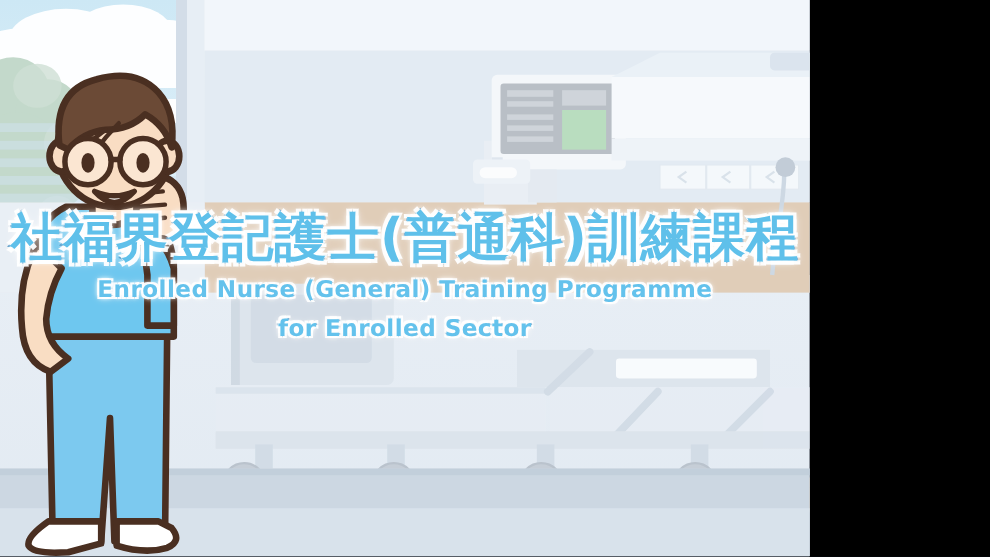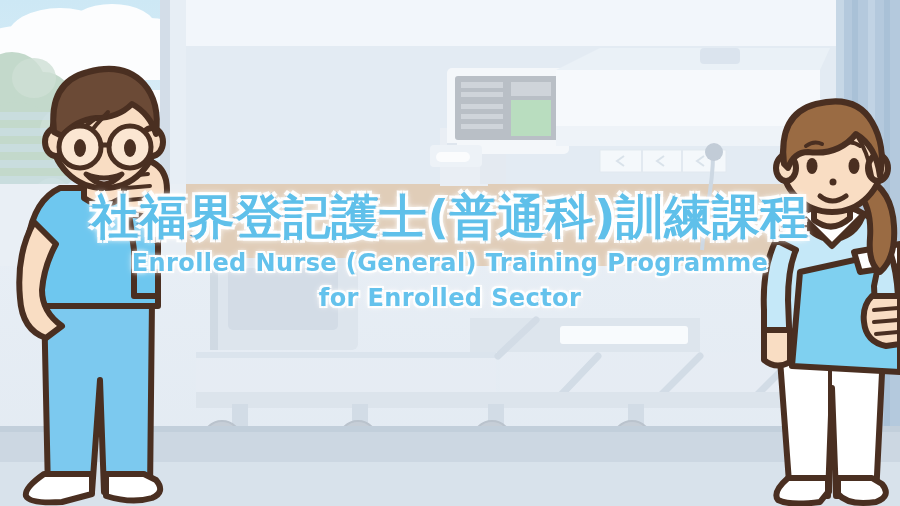--- a/index.html
+++ b/index.html
@@ -1,17 +1,17 @@
 <!DOCTYPE html>
 <html><head>
 <meta charset="utf-8">
 <style>
   html,body{margin:0;padding:0;background:#000;}
   #stage{
-    position:relative;width:900px;height:506px;overflow:hidden;
+    position:relative;width:736px;height:506px;overflow:hidden;
     font-family:"Liberation Sans",sans-serif;
     background:#0f172a;
   }
   .layer{position:absolute;inset:0;}
   svg{display:block;}
 
   
   #title-block{
     position:absolute;left:0;right:0;top:188px;
     text-align:center;z-index:60;pointer-events:none;
@@ -21,21 +21,21 @@
     font-family:"DejaVu Sans","Liberation Sans",sans-serif;
     color:#5fc0ea;
     -webkit-text-stroke:2px #1d74b3;
     paint-order:stroke fill;
     text-shadow:
       0 0 6px #ffffff, 0 0 6px #ffffff, 0 0 10px #ffffff,
       3px 3px 0 rgba(255,255,255,.95), -3px 3px 0 rgba(255,255,255,.95),
       3px -3px 0 rgba(255,255,255,.95), -3px -3px 0 rgba(255,255,255,.95);
   }
   .t-en{
-    font-size:24px;line-height:35px;font-weight:bold;letter-spacing:.4px;
+    font-size:21px;line-height:35px;font-weight:bold;letter-spacing:.4px;
     font-family:"DejaVu Sans","Liberation Sans",sans-serif;
     color:#64c2ec;
     -webkit-text-stroke:1.6px #1d74b3;
     paint-order:stroke fill;
     text-shadow:
       0 0 5px #ffffff, 0 0 5px #ffffff, 0 0 8px #ffffff,
       2px 2px 0 rgba(255,255,255,.95), -2px 2px 0 rgba(255,255,255,.95),
       2px -2px 0 rgba(255,255,255,.95), -2px -2px 0 rgba(255,255,255,.95);
   }
 </style>

